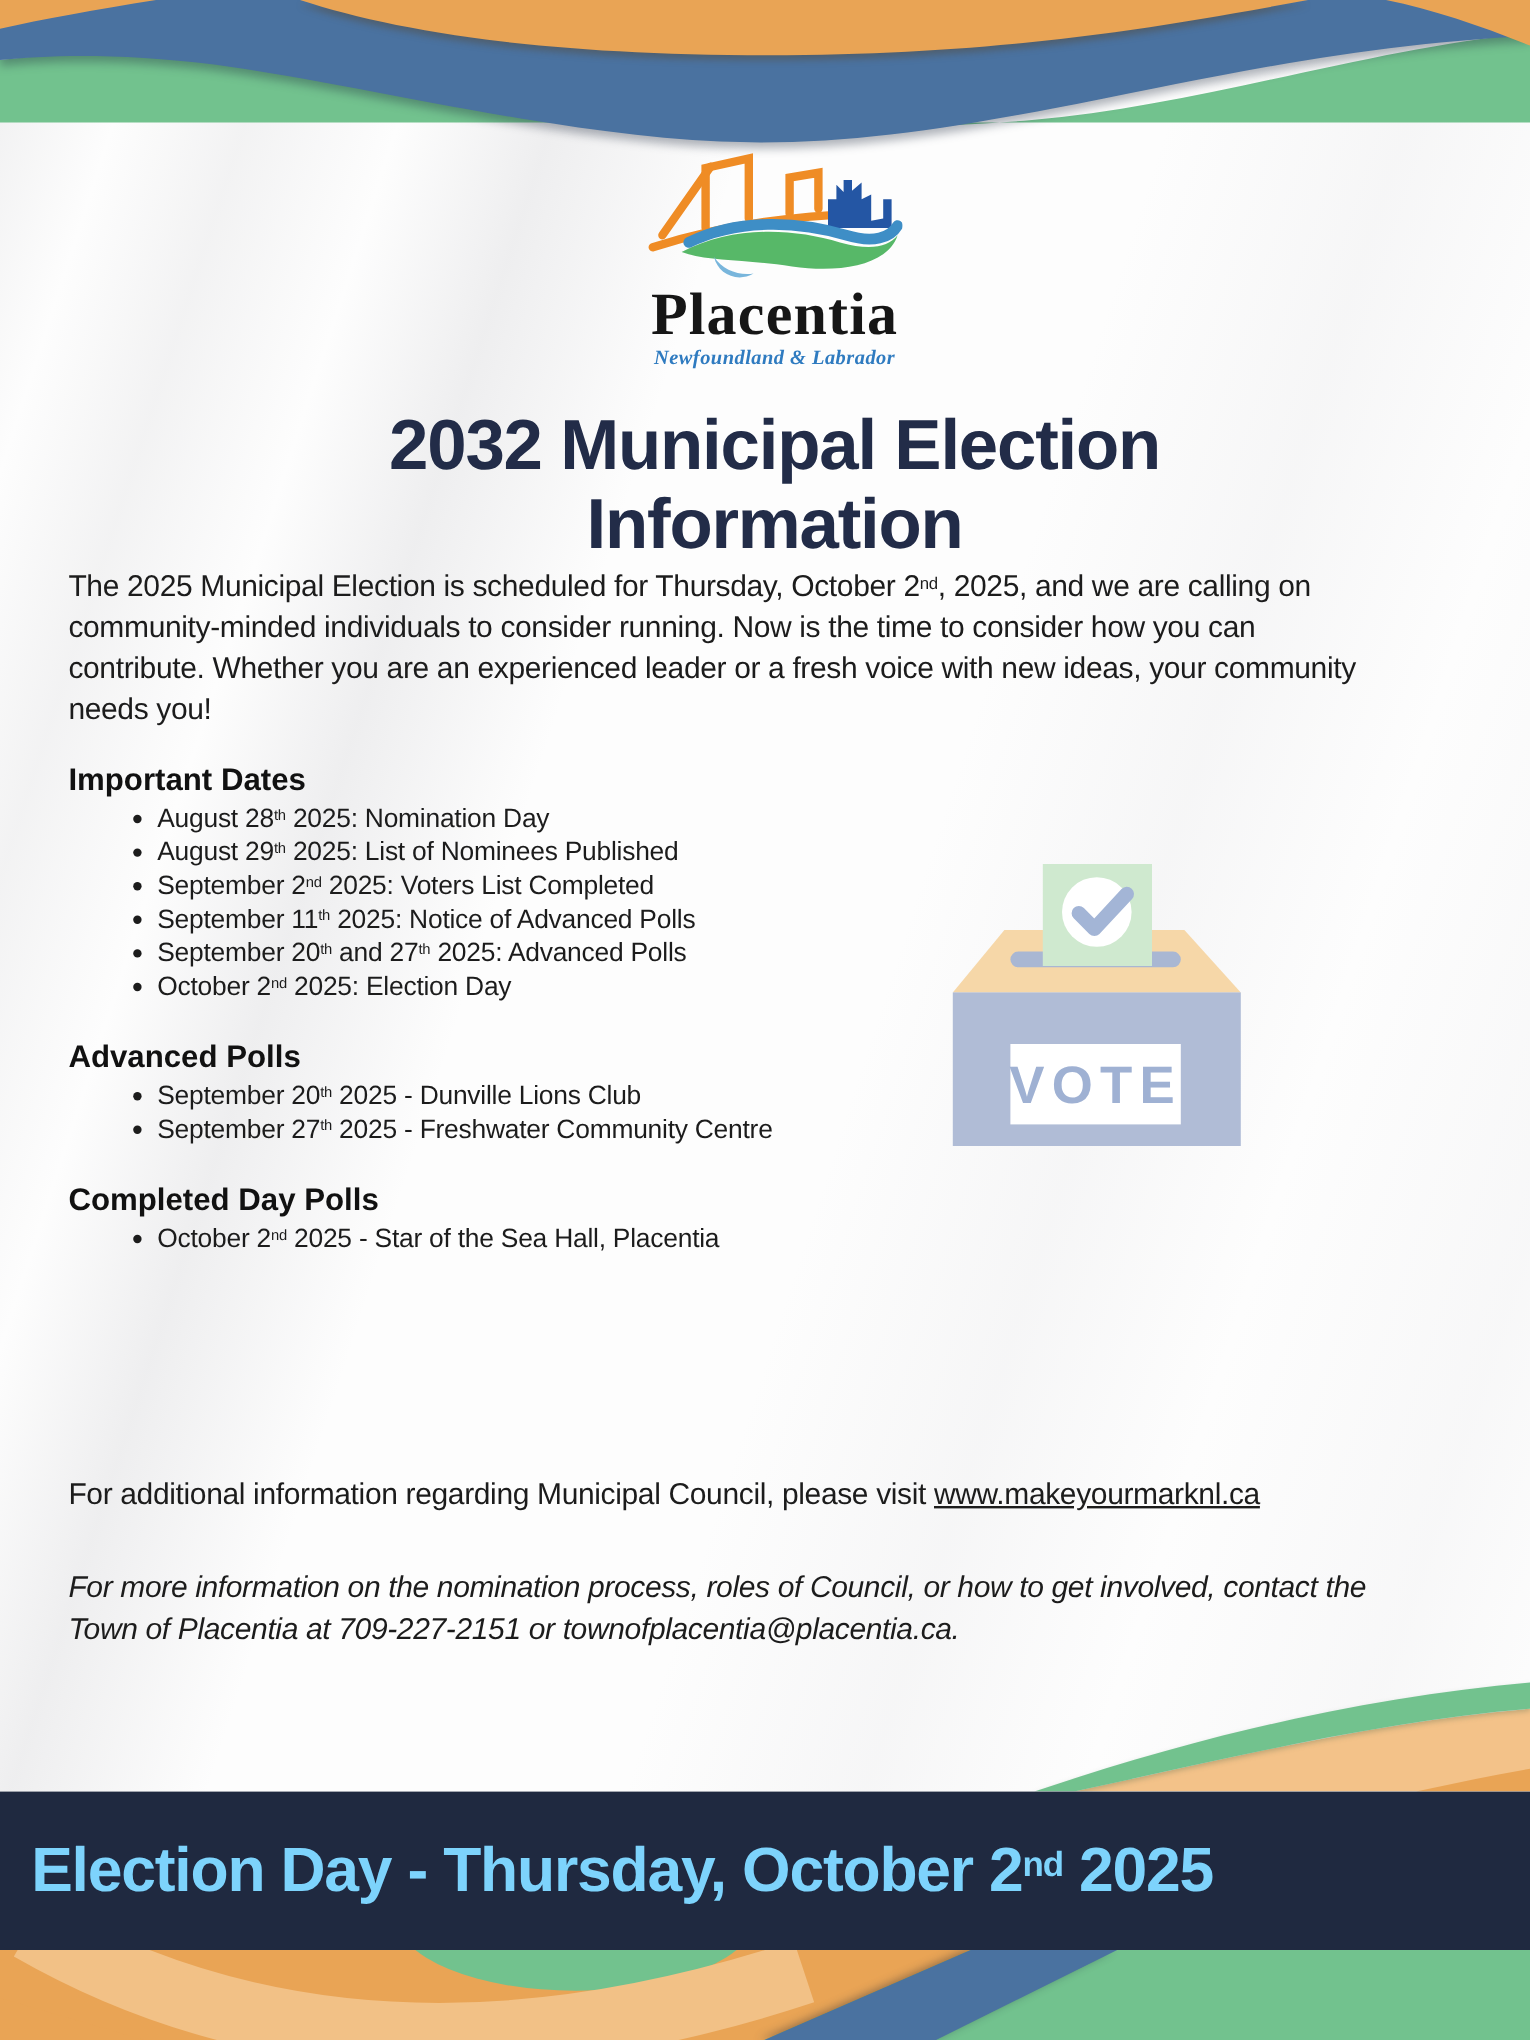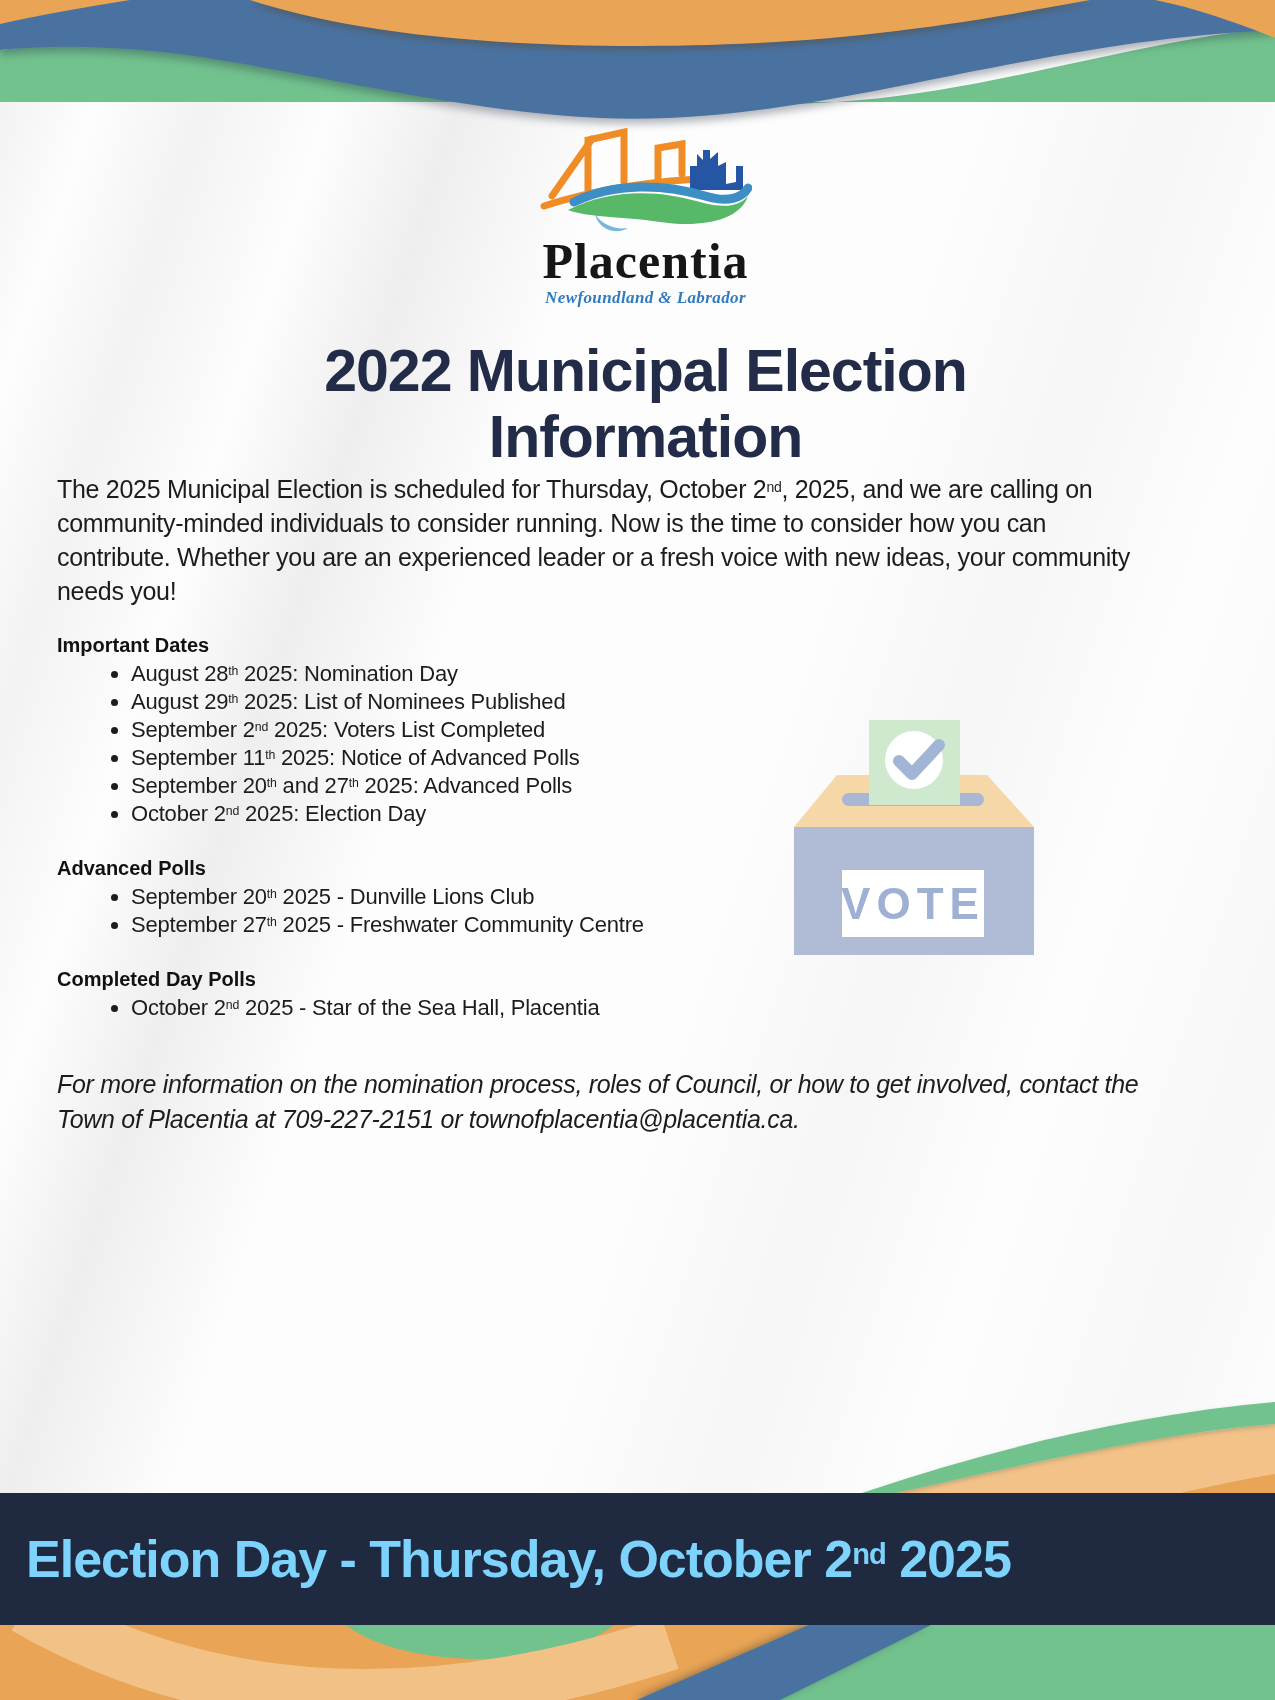--- a/index.html
+++ b/index.html
@@ -38,21 +38,21 @@
   }
   .page-title{
     margin:30px auto 0;width:900px;
     font-size:59px;font-weight:bold;color:#222c48;
     line-height:1.12;letter-spacing:-1px;
   }
 
   
   .content{position:absolute;top:472px;left:57px;width:1075px;color:#1c1c1c;}
   .intro{font-size:25px;letter-spacing:-.3px;line-height:1.36;margin:0;}
-  .section-heading{font-size:20px;font-weight:bold;color:#111;margin:26px 0 4px 0;}
+  .section-heading{font-size:26px;font-weight:bold;color:#111;margin:26px 0 4px 0;}
   .content ul{margin:0;padding-left:62px;}
   .content li{font-size:22px;letter-spacing:-.2px;line-height:1.18;margin:2px 12px;}
   .info-line{font-size:25px;letter-spacing:-.3px;margin:186px 0 0 0;}
   .info-link{text-decoration:underline;cursor:pointer;color:#1c1c1c;}
   .contact-note{font-size:25px;letter-spacing:-.3px;font-style:italic;line-height:1.4;margin:46px 0 0 0;width:1090px;}
 
   
   .ballot-box{position:absolute;top:712px;left:792px;}
   .vote-text{
     font-family:"Liberation Sans",sans-serif;font-weight:bold;
@@ -90,21 +90,21 @@
         <path d="M4,80 C60,62 120,54 178,52"></path>
       </g>
       <path fill="#2456a4" d="M150,64 L150,40 L157,40 L157,28 L163,34 L163,24 L170,24 L170,33 L178,26 L178,40 L186,36 L186,58 L196,56 L196,40 L203,40 L203,64 Z"></path>
       <path fill="#57b868" d="M28,84 C70,62 120,64 160,76 C185,83 200,80 208,70 C200,95 160,102 120,96 C80,90 50,92 28,84 Z"></path>
       <path stroke="#3e8ec6" stroke-width="9" fill="none" stroke-linecap="round" d="M34,76 C75,56 125,58 165,70 C188,77 202,72 208,62"></path>
       <path fill="#79b6dc" d="M55,88 C62,99 76,104 88,102 C74,110 58,102 55,88 Z"></path>
     </svg>
     <div class="logo-name">Placentia</div>
     <div class="logo-tagline">Newfoundland &amp; Labrador</div>
     <h1 class="page-title" style="margin-top:30px;">
-      <span style="display:block">2022 Municipal Election</span>
+      <span style="display:block">2032 Municipal Election</span>
       <span style="display:block">Information</span>
     </h1>
   </div>
 
   <div class="content">
     <p class="intro">The 2025 Municipal Election is scheduled for Thursday, October 2<sup>nd</sup>, 2025, and we are calling on community-minded individuals to consider running. Now is the time to consider how you can contribute. Whether you are an experienced leader or a fresh voice with new ideas, your community needs you!</p>
 
     <div class="section-heading">Important Dates</div>
     <ul>
         <li>August 28<sup>th</sup> 2025: Nomination Day</li>
@@ -119,20 +119,21 @@
     <ul>
         <li>September 20<sup>th</sup> 2025 - Dunville Lions Club</li>
         <li>September 27<sup>th</sup> 2025 - Freshwater Community Centre</li>
       </ul>
 
     <div class="section-heading" style="margin-top:30px">Completed Day Polls</div>
     <ul>
         <li>October 2<sup>nd</sup> 2025 - Star of the Sea Hall, Placentia</li>
       </ul>
 
+    <p class="info-line"><span>For additional information regarding Municipal Council, please visit </span><span class="info-link">www.makeyourmarknl.ca</span></p>
 
     <p class="contact-note">For more information on the nomination process, roles of Council, or how to get involved, contact the Town of Placentia at 709-227-2151 or townofplacentia@placentia.ca.</p>
   </div>
 
   <svg class="ballot-box" width="245" height="246" viewBox="0 0 245 246">
 
     <path fill="#f6d7a8" d="M45,63 L195,63 L242,115 L2,115 Z"></path>
 
     <rect x="50" y="81" width="142" height="13" rx="6.5" fill="#a9b7d3"></rect>
 

